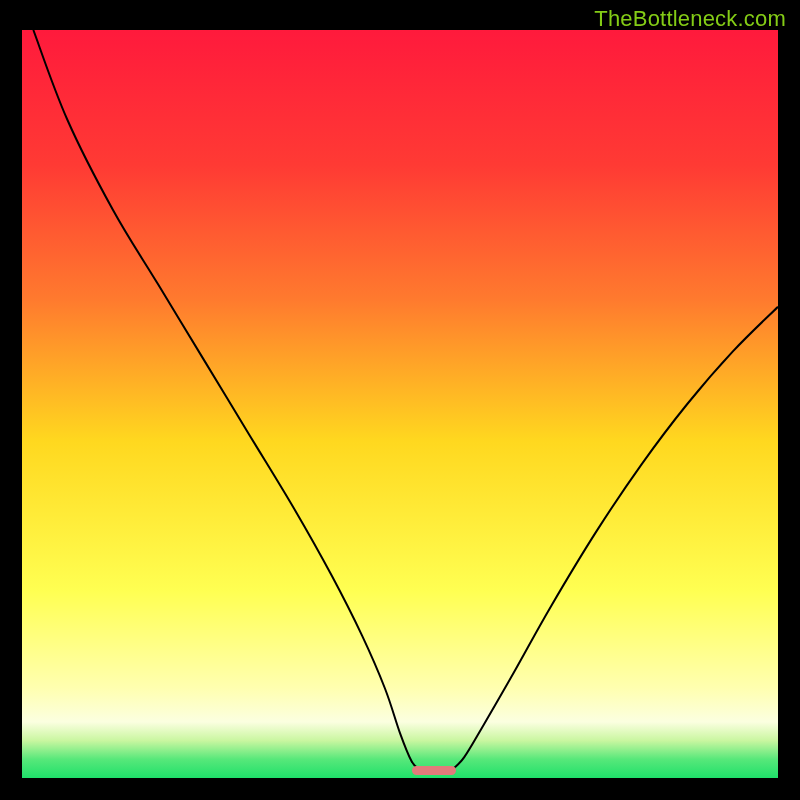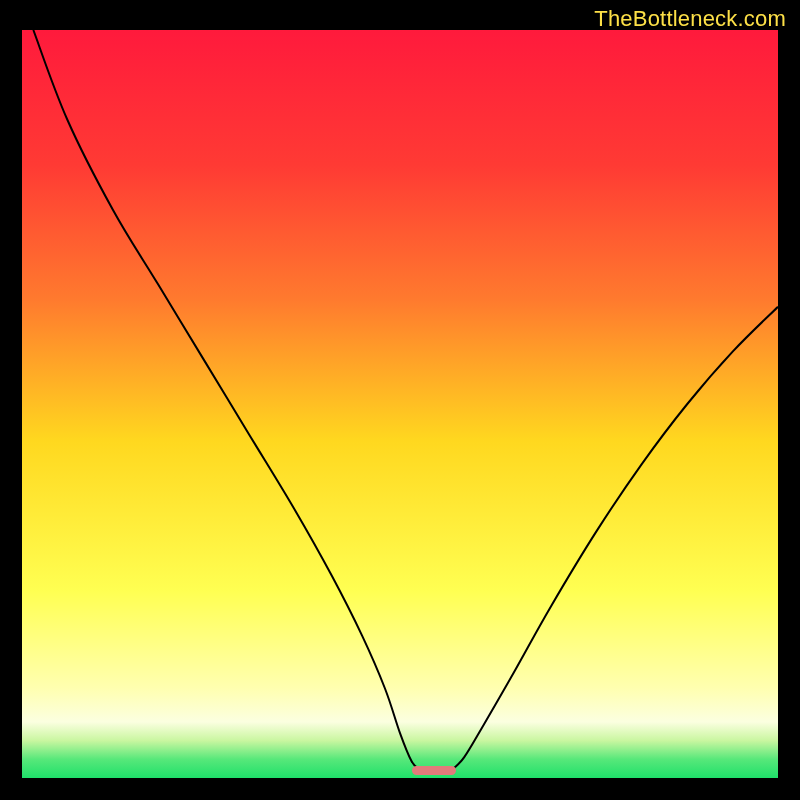--- a/index.html
+++ b/index.html
@@ -43,21 +43,21 @@
   .marker {
     position: absolute;
     border-radius: 999px;
     background: #e27b7b;
   }
 </style>
 </head>
 <body>
 
 <div class="frame">
-  <div class="watermark" style="color: #fde047;">TheBottleneck.com</div>
+  <div class="watermark" style="color: #84cc16;">TheBottleneck.com</div>
 
   <div class="plot-area">
     <svg class="chart" viewBox="0 0 100 100" preserveAspectRatio="none">
       <defs>
         <linearGradient id="bgGrad" x1="0" y1="0" x2="0" y2="1">
             <stop offset="0%" stop-color="#ff1a3c"></stop>
             <stop offset="18%" stop-color="#ff3a34"></stop>
             <stop offset="36%" stop-color="#ff7a2e"></stop>
             <stop offset="55.00000000000001%" stop-color="#ffd81f"></stop>
             <stop offset="75%" stop-color="#ffff52"></stop>

